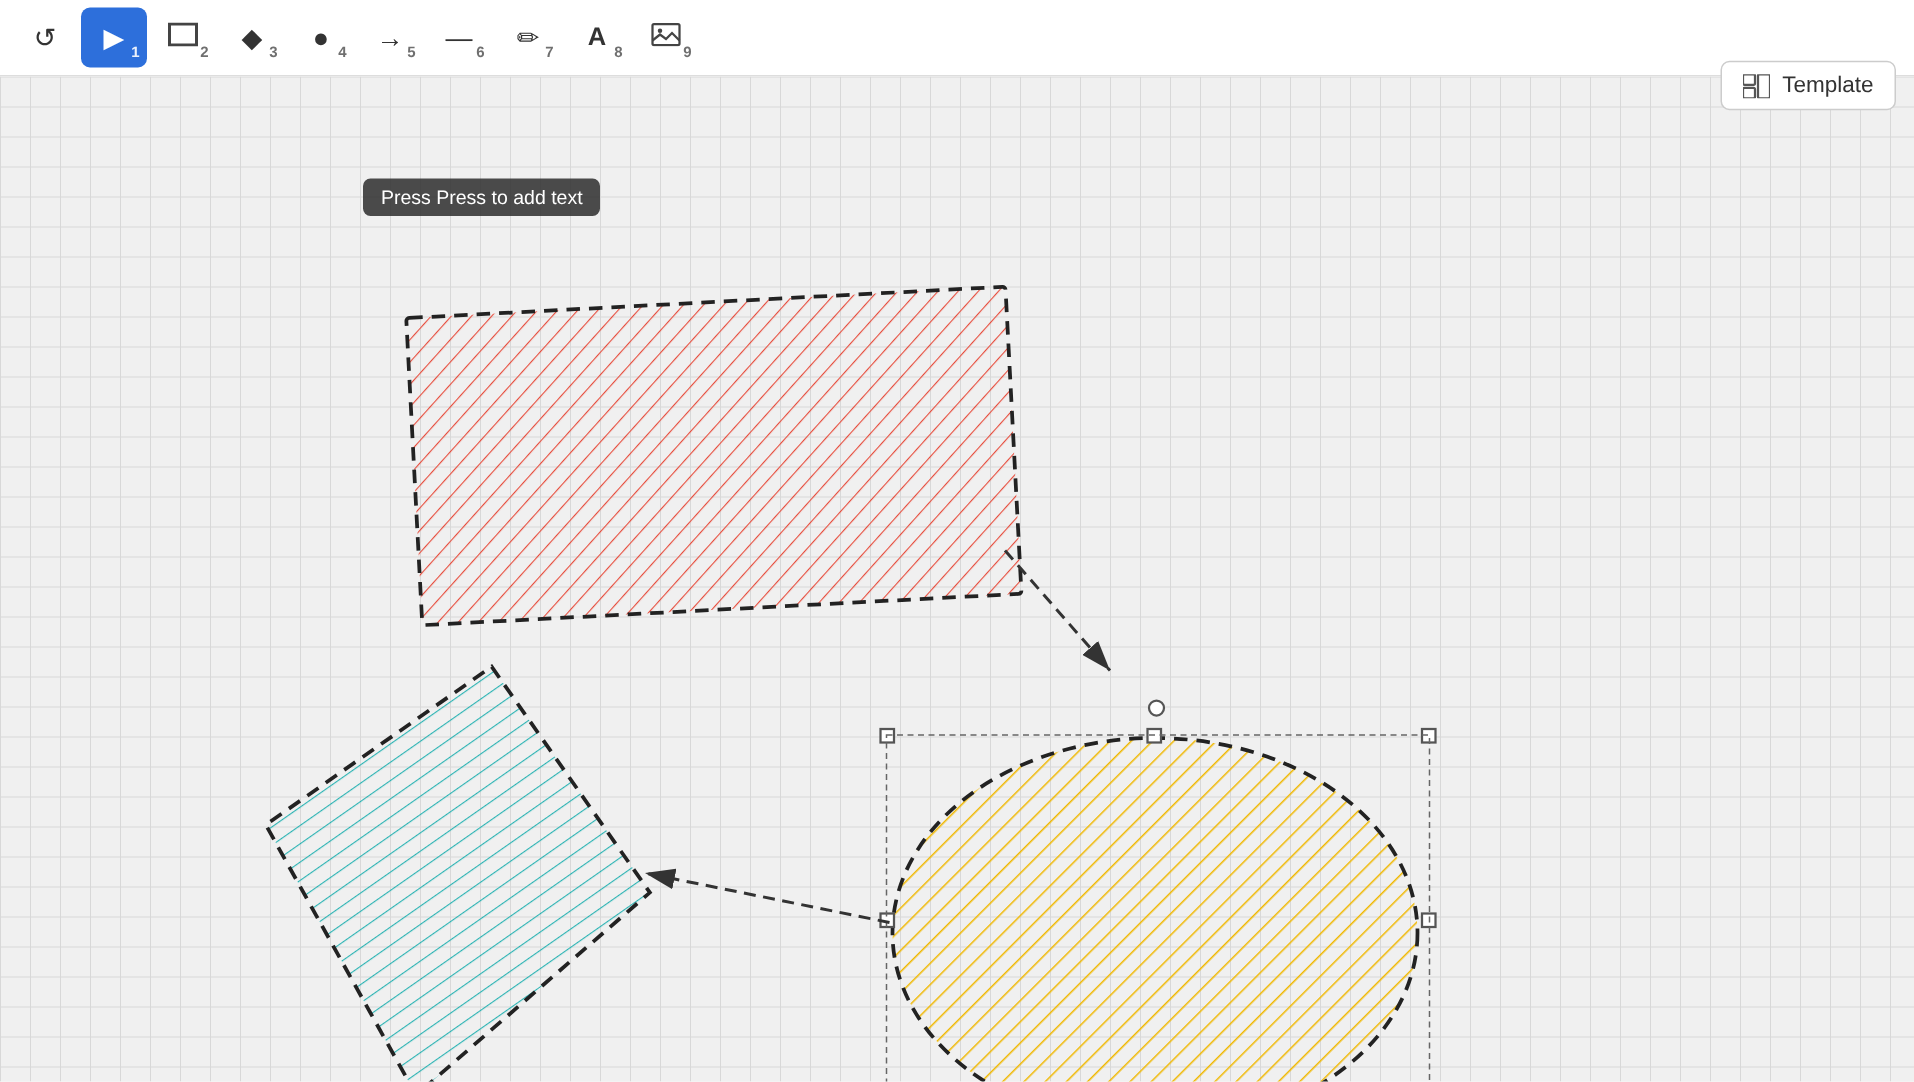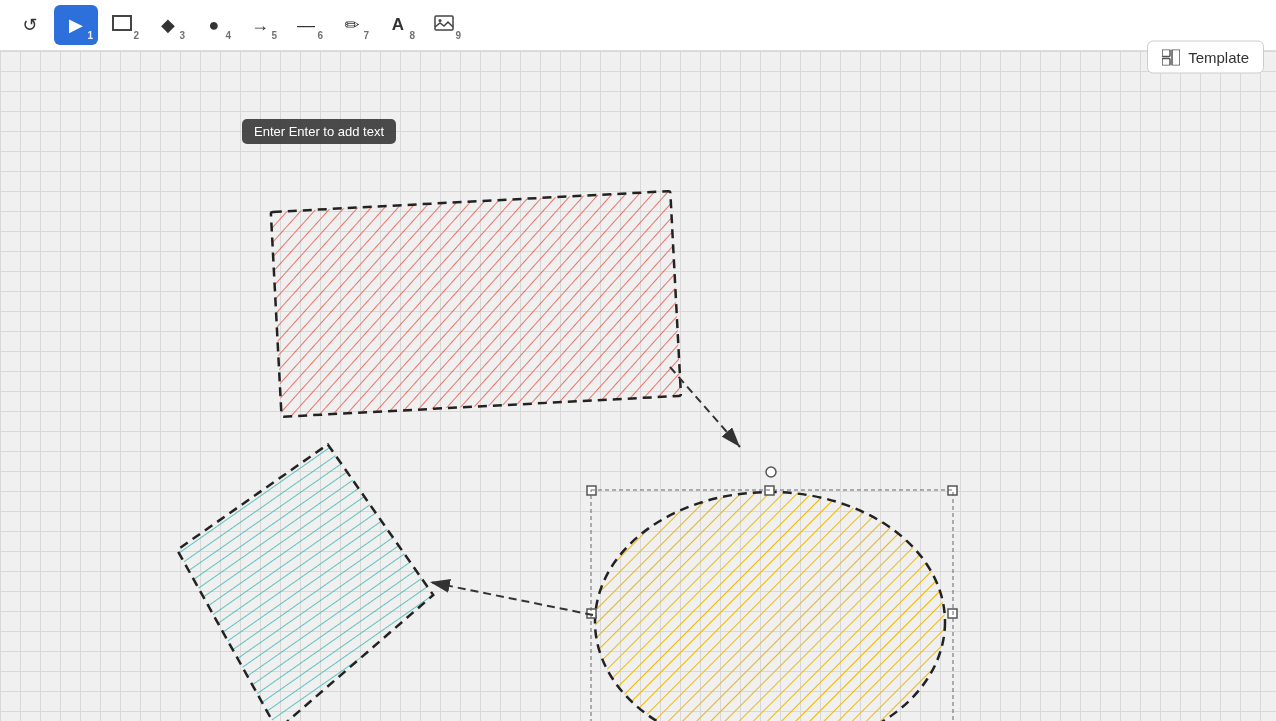--- a/index.html
+++ b/index.html
@@ -175,21 +175,21 @@
       <rect x="0" y="9" width="8" height="7" rx="1" fill="none" stroke="#555" stroke-width="1.5"></rect>
       <rect x="10" y="0" width="8" height="16" rx="1" fill="none" stroke="#555" stroke-width="1.5"></rect>
     </svg>
     <span>Template</span>
   </button>
 </div>
 
 <div class="canvas-area">
 
   <div class="tooltip">
-    <span>Enter Enter to add text</span>
+    <span>Press Press to add text</span>
   </div>
 
   <svg class="drawing-svg" xmlns="http://www.w3.org/2000/svg">
     <defs>
 
       <pattern id="redHatch" patternUnits="userSpaceOnUse" width="10" height="10" patternTransform="rotate(45)">
         <line x1="0" y1="0" x2="0" y2="10" stroke="#e74c3c" stroke-width="1.5"></line>
       </pattern>
 
       <pattern id="tealHatch" patternUnits="userSpaceOnUse" width="10" height="10" patternTransform="rotate(45)">

